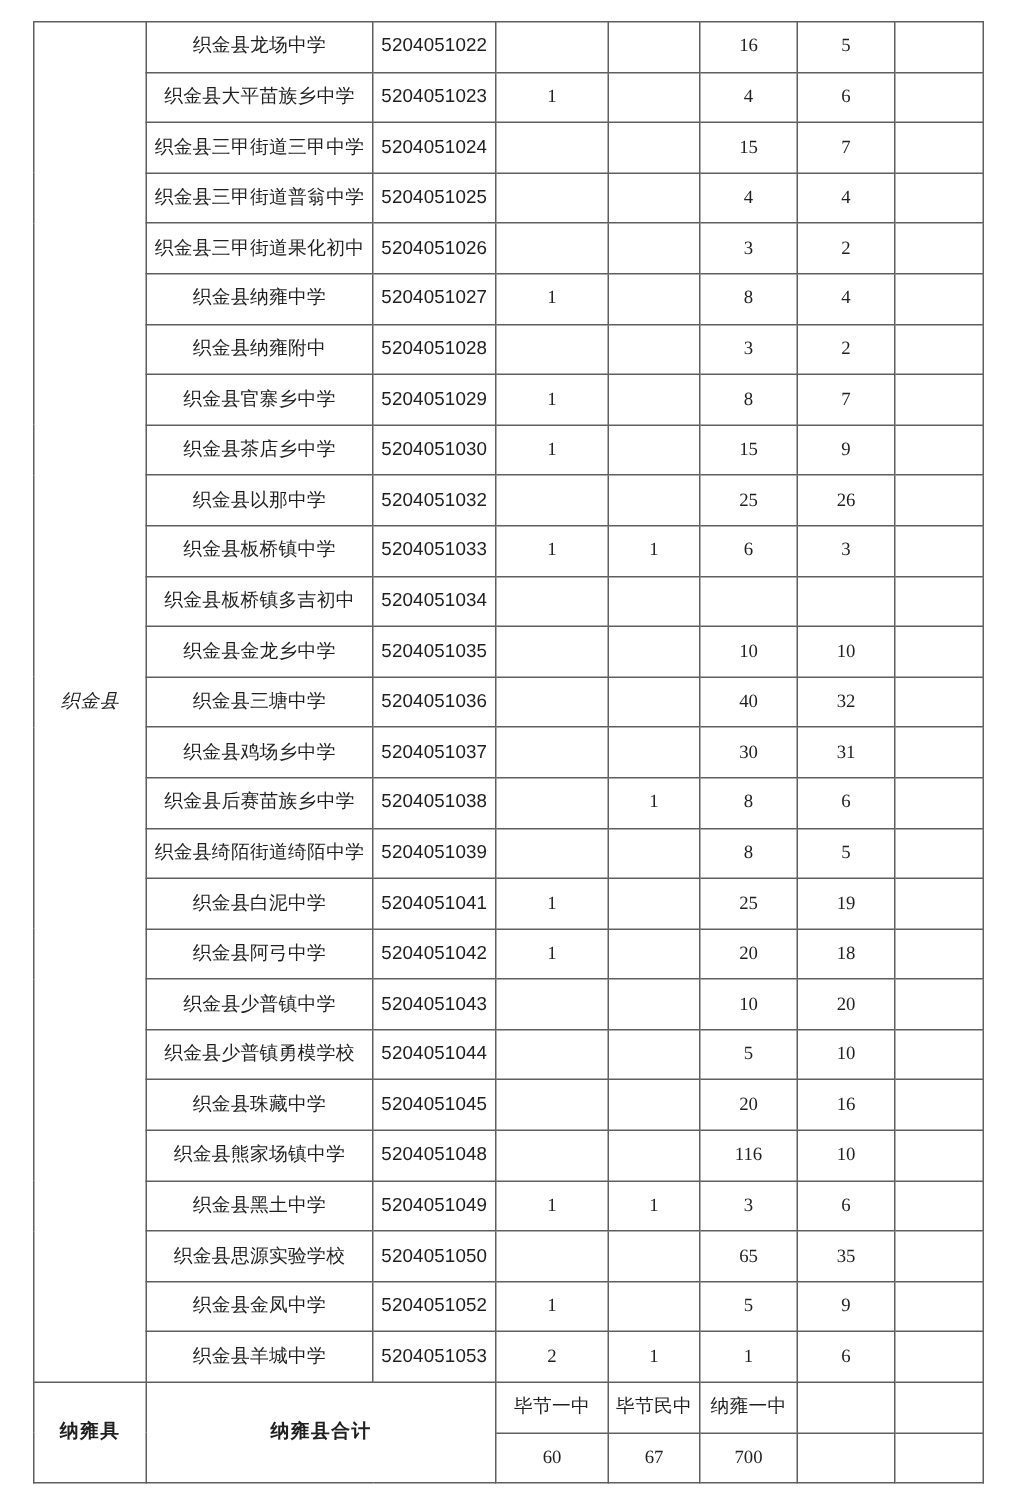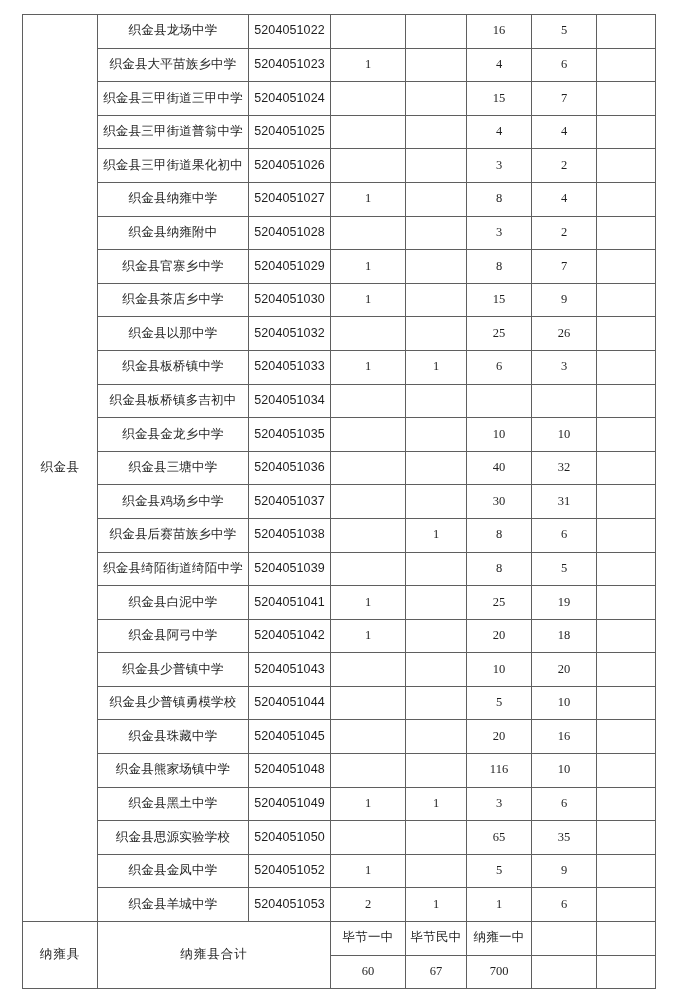--- a/index.html
+++ b/index.html
@@ -52,37 +52,39 @@
   col.c-code   { width: 82px; }
   col.c-d1     { width: 75px; }
   col.c-d2     { width: 61px; }
   col.c-d3     { width: 65px; }
   col.c-d4     { width: 65px; }
   col.c-tail   { width: 59px; }
 
   td.county-label {
     font-size: 13px;
     letter-spacing: 0.5px;
+    font-style: italic;
   }
   td.school-name {
     font-size: 12.8px;
     letter-spacing: 0.2px;
     padding: 0 2px;
   }
   td.code-cell {
     font-size: 12.4px;
     letter-spacing: 0.1px;
     font-family: Liberation Sans, sans-serif;
   }
   td.num-cell {
     font-size: 12.4px;
   }
   td.summary-label {
     font-size: 13px;
     letter-spacing: 1px;
+    font-weight: bold;
   }
   td.summary-head {
     font-size: 12.6px;
     letter-spacing: 0.2px;
     height: 32px;
   }
   td.summary-val {
     font-size: 12.4px;
     height: 32px;
     font-family: Liberation Serif, serif;

